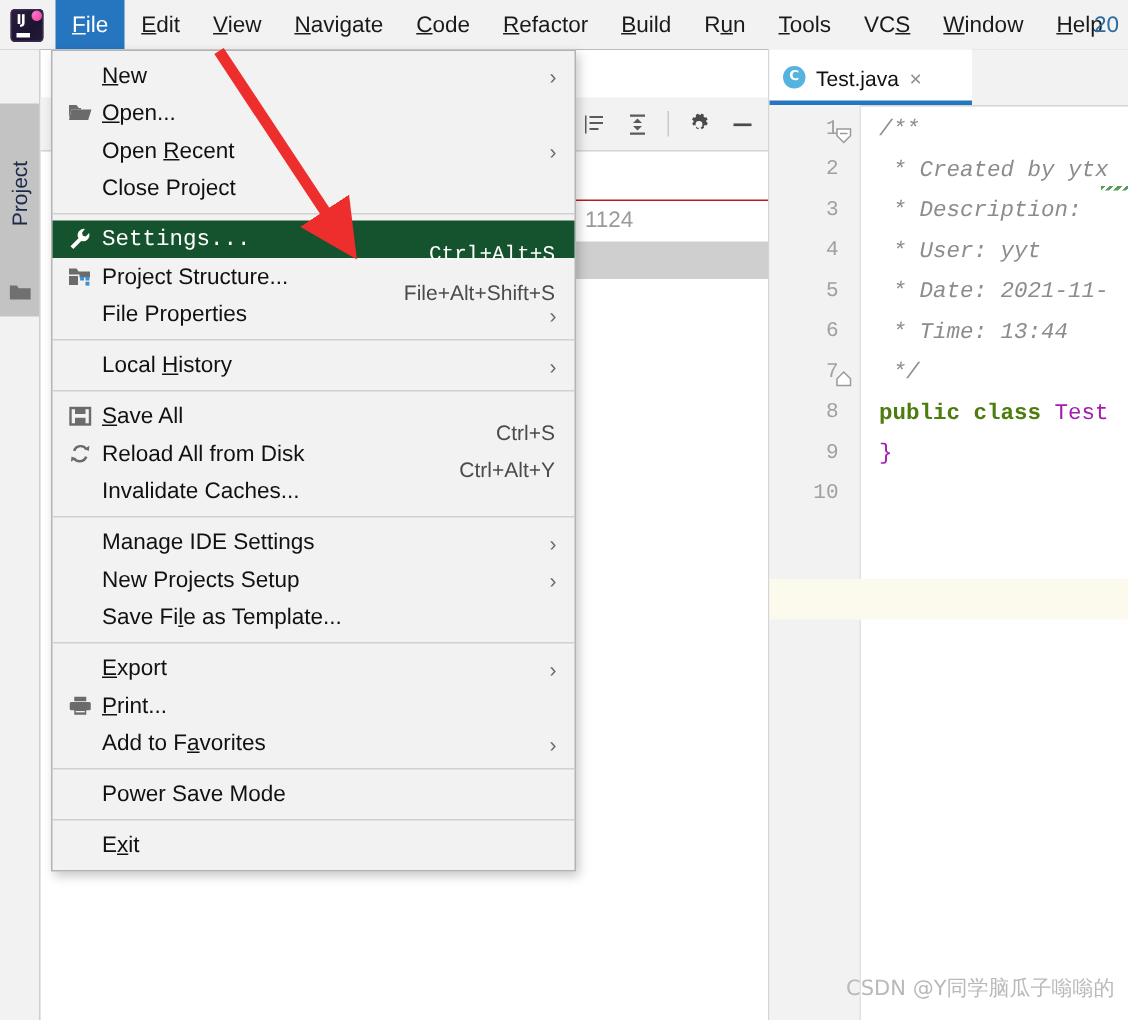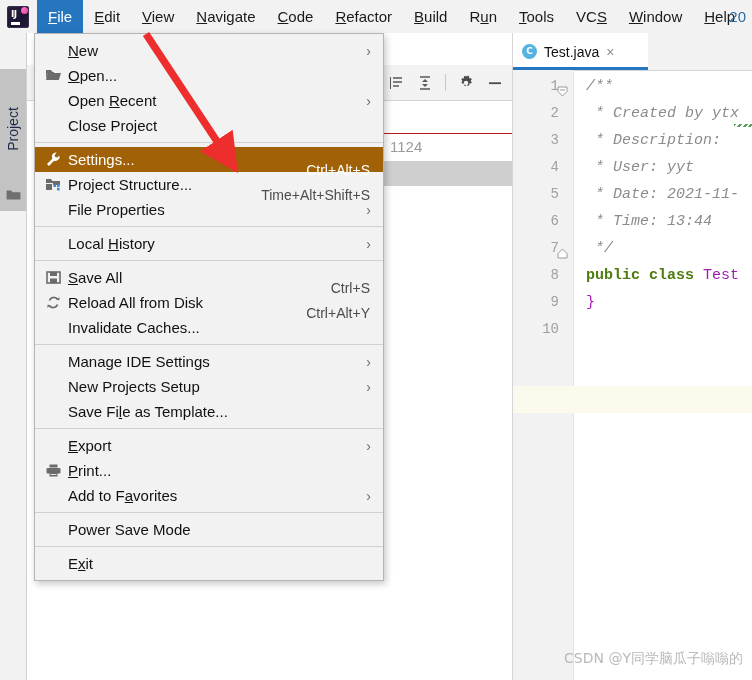--- a/index.html
+++ b/index.html
@@ -151,21 +151,21 @@
     position:absolute;left:34px;top:33px;width:350px;
     background:#f2f2f2;border:1px solid #b4b4b4;
     box-shadow:2px 3px 7px rgba(0,0,0,.22);
     padding:4px 0 4px 0;box-sizing:border-box;
     z-index:40;
   }
   .mi{
     position:relative;height:25px;display:flex;align-items:center;
     font-size:15px;color:#111111;cursor:default;box-sizing:border-box;
   }
-  .mi.sel{background:#a16207;color:#ffffff;}
+  .mi.sel{background:#14532d;color:#ffffff;font-family:Liberation Mono, monospace;}
   .mi .ic{position:absolute;left:10px;top:4px;width:17px;height:17px;}
   .mi .lbl{margin-left:33px;white-space:nowrap;}
   .mi .lbl u{text-decoration:underline;text-underline-offset:1px;}
   .mi .acc{position:absolute;right:13px;font-size:14px;color:#4b4b4b;margin-top:20px;}
   .mi.sel .acc{color:#ffffff;}
   .mi .arrow{position:absolute;right:12px;font-size:14px;color:#6a6a6a;line-height:14px;}
   .sepline{height:1px;background:#d0d0d0;margin:4px 0;}
 
   
   #annot{position:absolute;left:0;top:0;width:752px;height:680px;pointer-events:none;z-index:60;}
@@ -305,21 +305,21 @@
     </div>
     <div class="mi">
       <span class="ic"><svg viewBox="0 0 17 17">
           <path d="M1 3h5l1.4 2H15v4H8V7H1z" fill="#6b6b6b"></path>
           <rect x="1" y="8" width="6" height="6" fill="#6b6b6b"></rect>
           <rect x="8.4" y="8.4" width="2.6" height="2.6" fill="#3d8fd1"></rect>
           <rect x="12" y="8.4" width="2.6" height="2.6" fill="#3d8fd1"></rect>
           <rect x="12" y="11.8" width="2.6" height="2.6" fill="#3d8fd1"></rect>
         </svg></span>
       <span class="lbl">Project Structure...</span>
-      <span class="acc">Time+Alt+Shift+S</span>
+      <span class="acc">File+Alt+Shift+S</span>
     </div>
     <div class="mi">
       <span class="lbl">File Properties</span>
       <span class="arrow">›</span>
     </div>
     <div class="sepline"></div>
     <div class="mi">
       <span class="lbl">Local <u>H</u>istory</span>
       <span class="arrow">›</span>
     </div>

